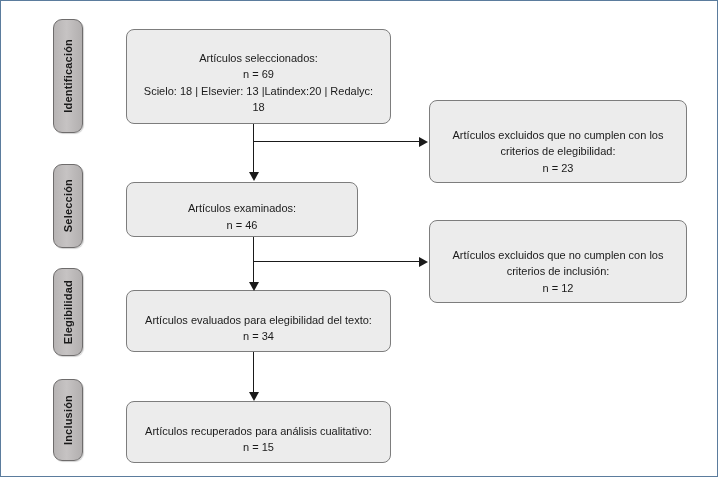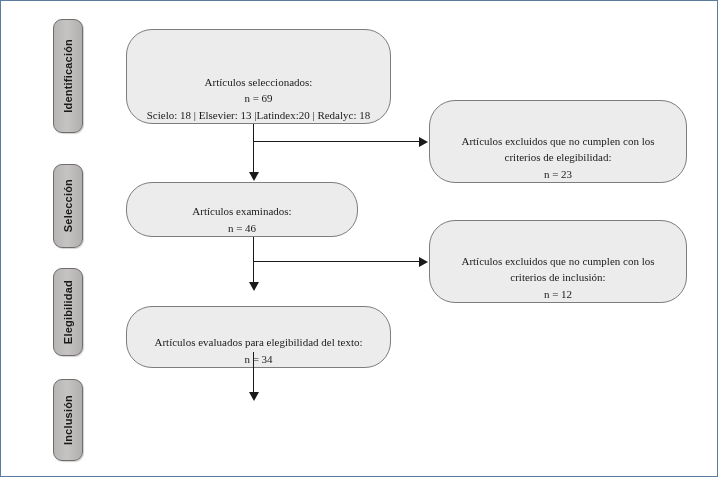--- a/index.html
+++ b/index.html
@@ -42,26 +42,25 @@
     letter-spacing: 0.2px;
     white-space: nowrap;
   }
 
   
   .box {
     position: absolute;
     box-sizing: border-box;
     background: #ececec;
     border: 1px solid #7d7d7d;
-    border-radius: 26px;
+    border-radius: 8px;
     display: flex;
-    align-items: flex-end;
+    align-items: center;
     justify-content: center;
     padding-top: 12px;
-    font-family: Liberation Serif, serif;
   }
   .box .box-text {
     font-size: 11px;
     line-height: 1.5;
     color: #1a1a1a;
     text-align: center;
     white-space: pre-line;
     padding: 0 10px;
   }
   .box.mid .box-text { padding-top: 2px; }
@@ -119,25 +118,29 @@
     <div class="box-text">Artículos seleccionados:
 n = 69
 Scielo: 18 | Elsevier: 13 |Latindex:20 | Redalyc: 18</div>
   </div>
 
   <div class="box mid" style="left:125px; top:181px; width:232px; height:55px;">
     <div class="box-text">Artículos examinados:
 n = 46</div>
   </div>
 
-  <div class="box mid" style="left:125px; top:289px; width:265px; height:62px;margin-top:16px;">
+  <div class="box mid" style="left:125px; top:289px; width:265px; height:62px;">
     <div class="box-text">Artículos evaluados para elegibilidad del texto:
 n = 34</div>
   </div>
 
+  <div class="box mid" style="left:125px; top:400px; width:265px; height:62px;">
+    <div class="box-text">Artículos recuperados para análisis  cualitativo:
+n = 15</div>
+  </div>
 
   <div class="box" style="left:428px; top:99px; width:258px; height:83px; padding-top:20px;">
     <div class="box-text">Artículos excluidos que no cumplen con los
 criterios de elegibilidad:
 n = 23</div>
   </div>
 
   <div class="box" style="left:428px; top:219px; width:258px; height:83px; padding-top:20px;">
     <div class="box-text">Artículos excluidos que no cumplen con los
 criterios de inclusión:

